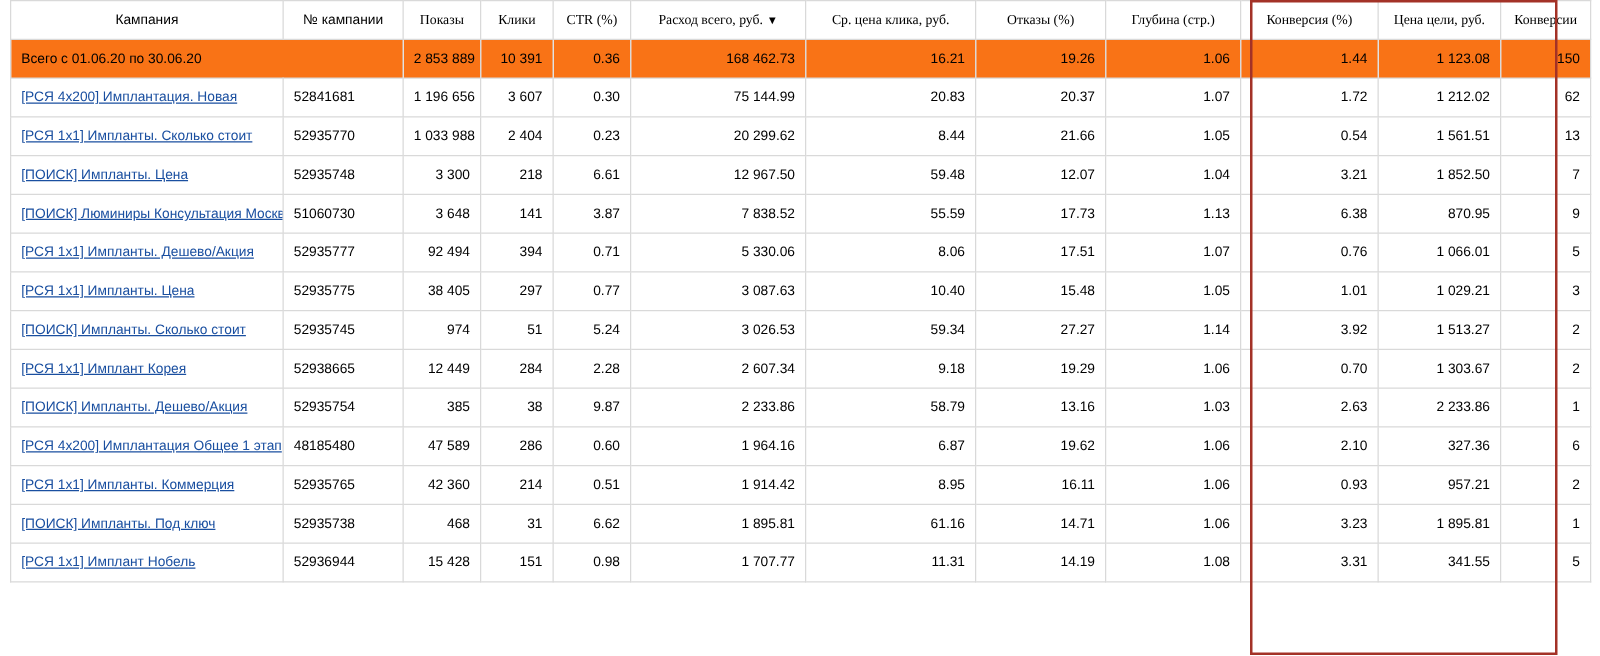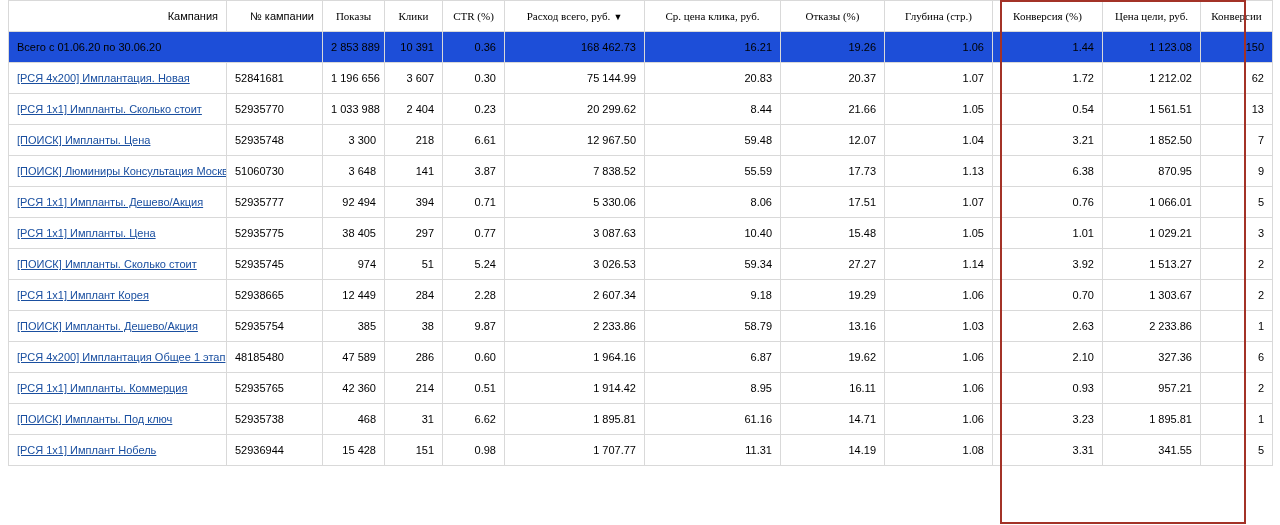--- a/index.html
+++ b/index.html
@@ -53,25 +53,25 @@
   col.c11 { width: 72px; }
 
   .num { text-align: right; }
   .txt { text-align: left; }
 
   thead th {
     font-weight: bold;
     background: #ffffff;
     color: #000;
   }
-  thead th.txt { text-align: right; }
+  thead th.txt { text-align: center; }
   thead th.num { text-align: center; font-family: Liberation Serif, serif; }
 
   tr.total td {
-    background: #1d4ed8;
+    background: #f97316;
   }
   tr.total td.first {
     text-align: left;
   }
 
   a.camp {
     color: #1a4fa0;
     text-decoration: underline;
     font-size: 11px;
   }

